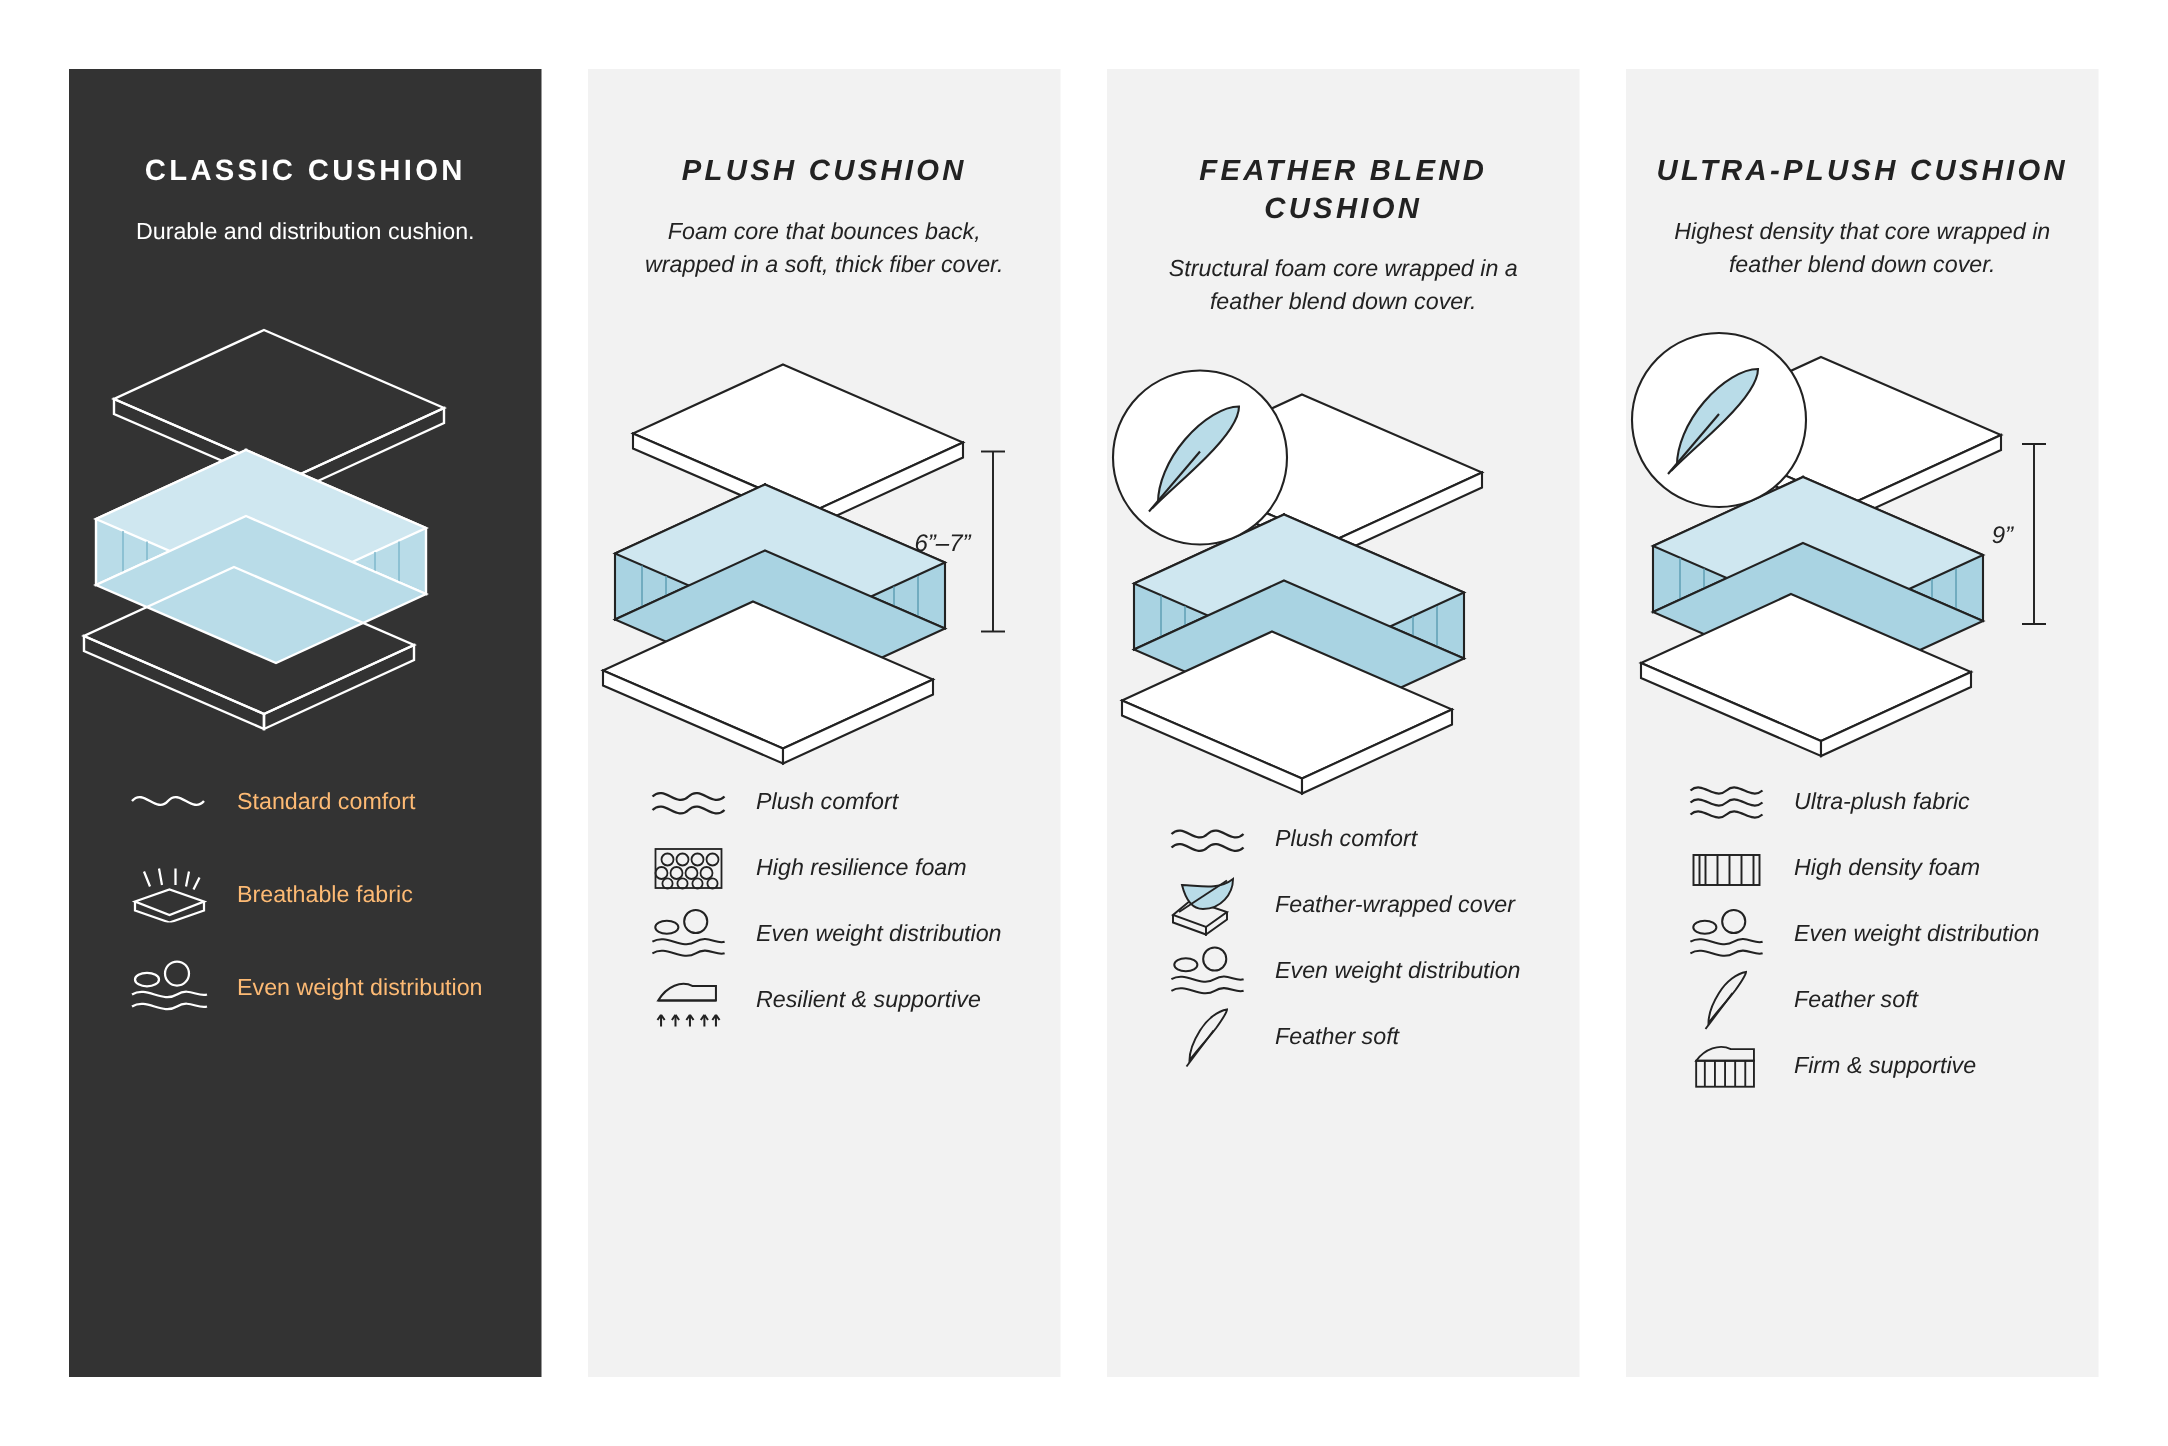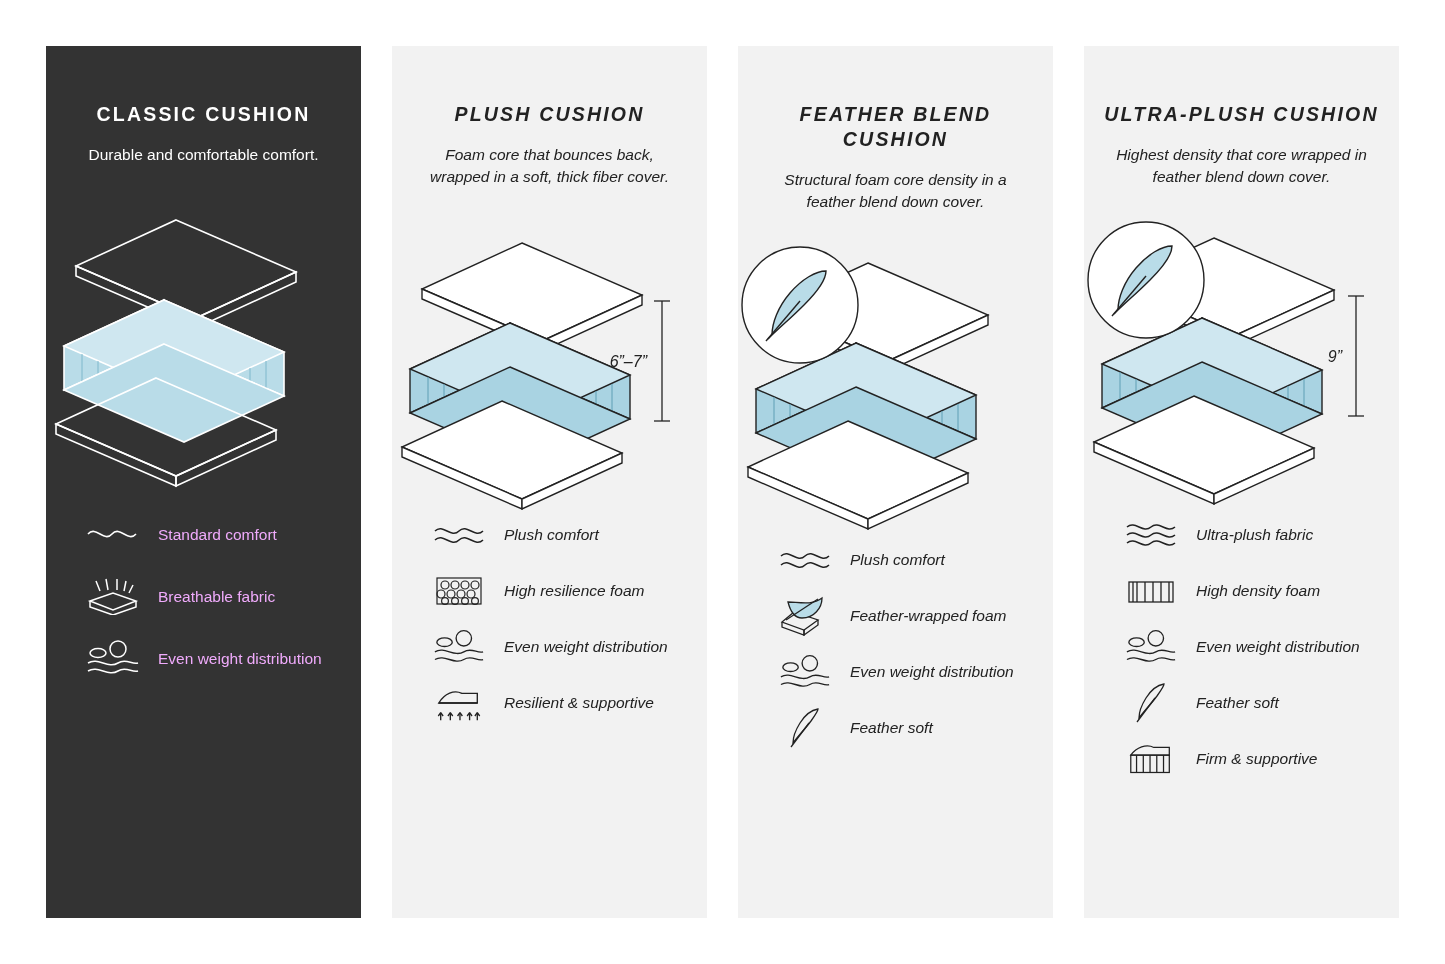--- a/index.html
+++ b/index.html
@@ -63,51 +63,51 @@
     justify-content: flex-start;
     align-items: center;
   }
   .art svg { display: block; overflow: visible; }
   .features {
     width: 100%;
     padding: 0 30px 0 38px;
     margin-top: 12px;
     display: flex;
     flex-direction: column;
-    gap: 16px;
+    gap: 4px;
   }
   .card.dark .features { margin-top: 34px; gap: 22px; }
   .feature {
     display: flex;
     align-items: center;
     gap: 16px;
   }
   .feature .ficon {
     width: 58px;
     min-width: 58px;
     height: 40px;
     display: flex;
     align-items: center;
     justify-content: center;
   }
   .feature .flabel {
     font-size: 15.5px;
     line-height: 1.4;
     max-width: 170px;
   }
-  .card.dark .feature .flabel { color: #f0abfc; }
+  .card.dark .feature .flabel { color: #fdba74; }
 </style>
 </head>
 <body>
 
 <div class="board">
 
   <div class="card dark">
     <div class="card-title">CLASSIC CUSHION</div>
-    <div class="card-sub">Durable and comfortable comfort.</div>
+    <div class="card-sub">Durable and distribution cushion.</div>
 
     <div class="art">
       <svg width="280" height="260" viewBox="0 0 280 260" fill="none" stroke="#ffffff" stroke-width="1.6">
 
         <polygon points="130,20 250,72 150,118 30,66" fill="none" stroke="#ffffff"></polygon>
         <polygon points="30,66 150,118 150,128 30,76" fill="none" stroke="#ffffff"></polygon>
         <polygon points="150,118 250,72 250,82 150,128" fill="none" stroke="#ffffff"></polygon>
 
         <polygon points="118,100 238,152 238,196 118,144" fill="#b9dce8" stroke="#ffffff"></polygon>
         <polygon points="18,146 118,100 118,144 18,190" fill="#b9dce8" stroke="#ffffff"></polygon>
@@ -257,21 +257,21 @@
             <path d="M8 30 L5.5 33.5 M8 30 L10.5 33.5 M18 30 L15.5 33.5 M18 30 L20.5 33.5 M28 30 L25.5 33.5 M28 30 L30.5 33.5 M38 30 L35.5 33.5 M38 30 L40.5 33.5 M46 30 L43.5 33.5 M46 30 L48.5 33.5"></path>
           </svg>
         </span>
         <span class="flabel">Resilient &amp; supportive</span>
       </div>
     </div>
   </div>
 
   <div class="card light">
     <div class="card-title">FEATHER BLEND CUSHION</div>
-    <div class="card-sub">Structural foam core density in a feather blend down cover.</div>
+    <div class="card-sub">Structural foam core wrapped in a feather blend down cover.</div>
 
     <div class="art">
       <svg width="300" height="270" viewBox="0 0 300 270" fill="none" stroke="#222222" stroke-width="1.4">
         <polygon points="130,20 250,72 150,118 30,66" fill="#ffffff" stroke="#222222"></polygon>
         <polygon points="30,66 150,118 150,128 30,76" fill="#ffffff" stroke="#222222"></polygon>
         <polygon points="150,118 250,72 250,82 150,128" fill="#ffffff" stroke="#222222"></polygon>
         <polygon points="118,100 238,152 238,196 118,144" fill="#a9d3e2" stroke="#222222"></polygon>
         <polygon points="18,146 118,100 118,144 18,190" fill="#a9d3e2" stroke="#222222"></polygon>
         <polygon points="118,100 238,152 138,198 18,146" fill="#cfe7f0" stroke="#222222"></polygon>
         <g stroke="#5f9fb5" stroke-width="1">
@@ -313,21 +313,21 @@
       <div class="feature">
         <span class="ficon">
           <svg width="54" height="40" viewBox="0 0 54 40" fill="none" stroke="#222222" stroke-width="1.3">
             <polygon points="16,16 40,24 26,34 4,26" fill="none"></polygon>
             <path d="M4 26 L4 31 L26 39 L26 34"></path>
             <path d="M26 34 L26 39 L40 29 L40 24"></path>
             <path d="M10 6 C20 6, 34 10, 44 2 C44 12, 36 22, 24 22 C16 22, 12 14, 10 6 Z" fill="#b9dce8"></path>
             <path d="M8 24 L40 3"></path>
           </svg>
         </span>
-        <span class="flabel">Feather-wrapped foam</span>
+        <span class="flabel">Feather-wrapped cover</span>
       </div>
       <div class="feature">
         <span class="ficon">
           <svg width="52" height="38" viewBox="0 0 54 38" fill="none" stroke="#222222" stroke-width="1.4">
             <circle cx="32" cy="10" r="8"></circle>
             <ellipse cx="12" cy="14" rx="8" ry="4.5"></ellipse>
             <path d="M2 24 C12 18, 22 30, 32 24 C40 19, 46 26, 52 24"></path>
             <path d="M2 32 C12 26, 22 38, 32 32 C40 27, 46 34, 52 32"></path>
           </svg>
         </span>

